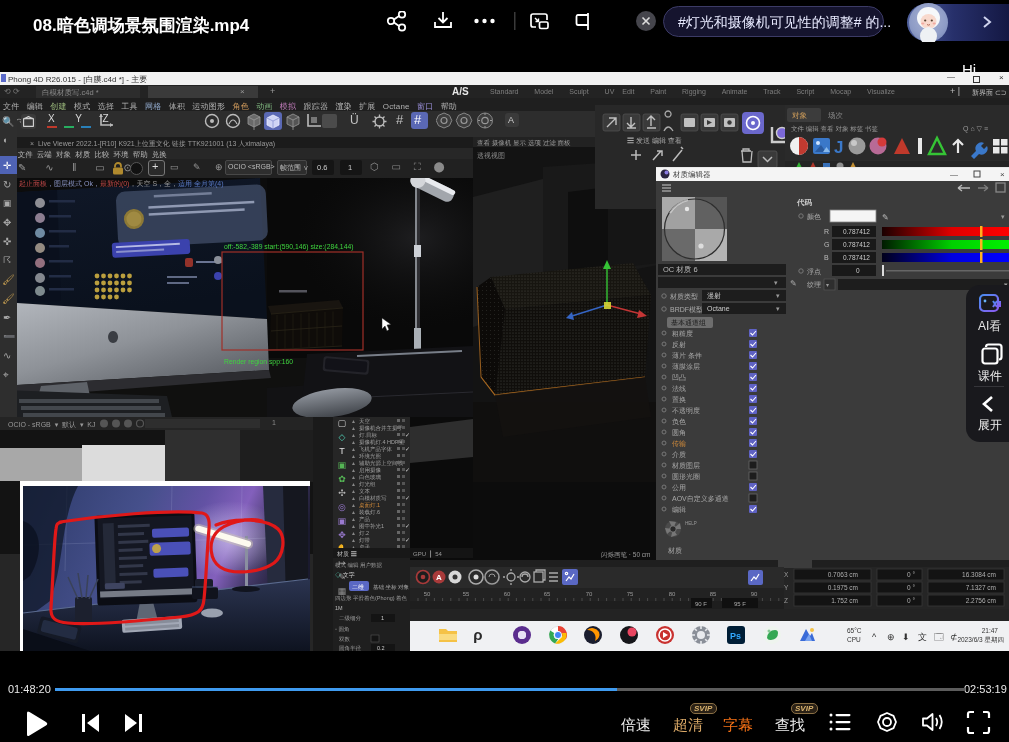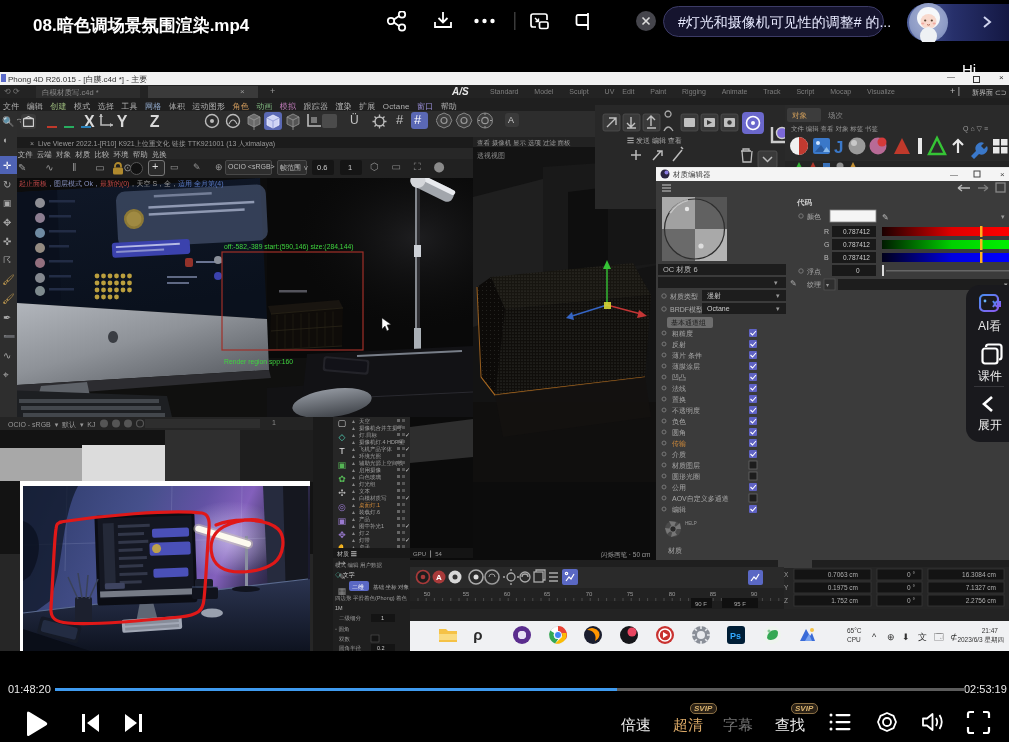--- a/index.html
+++ b/index.html
@@ -82,37 +82,37 @@
   <div class="a tx" style="left:999px;top:1px;font-size:8px;color:#333;">×</div>
 
   <div class="a" style="left:0;top:13px;width:1009px;height:13px;background:#232323;"></div>
   <div class="a tx" style="left:4px;top:15px;font-size:8px;color:#777;">⟲ ⟳</div>
   <div class="a" style="left:36px;top:14px;width:104px;height:12px;background:#2d2d2d;"></div>
   <div class="a tx" style="left:42px;top:16px;font-size:7.5px;color:#8a8a8a;">白模材质写.c4d *</div>
   <div class="a" style="left:148px;top:14px;width:110px;height:12px;background:#3a3a3a;"></div>
   <div class="a tx" style="left:168px;top:32px;font-size:10px;color:#cfcfcf;">白膜.c4d *</div>
   <div class="a tx" style="left:240px;top:15px;font-size:8px;color:#999;">×</div>
   <div class="a tx" style="left:270px;top:14px;font-size:9px;color:#999;">+</div>
-  <div class="a tx" style="left:452px;top:14px;font-size:10px;font-weight:bold;font-style:italic;color:#e8e8e8;">A/S</div>
+  <div class="a tx" style="left:452px;top:14px;font-size:10px;font-weight:bold;color:#e8e8e8;">A/S</div>
   <div class="a tx" style="left:490px;top:16px;font-size:7px;color:#7f7f7f;letter-spacing:0px;word-spacing:6px;">Standard&nbsp;&nbsp;Model&nbsp;&nbsp;Sculpt&nbsp;&nbsp;UV&nbsp;Edit&nbsp;&nbsp;Paint&nbsp;&nbsp;Rigging&nbsp;&nbsp;Animate&nbsp;&nbsp;Track&nbsp;&nbsp;Script&nbsp;&nbsp;Mocap&nbsp;&nbsp;Visualize</div>
   <div class="a tx" style="left:950px;top:14px;font-size:9px;color:#bbb;">+ |</div>
   <div class="a tx" style="left:972px;top:16px;font-size:7px;color:#bbb;">新界面 ⊂⊃</div>
 
   <div class="a" style="left:0;top:26px;width:1009px;height:13px;background:#1f1f1f;"></div>
   <div class="a tx" style="left:3px;top:29px;font-size:8px;color:#b0b0b0;letter-spacing:0.2px;">文件&nbsp;&nbsp;&nbsp;编辑&nbsp;&nbsp;&nbsp;<span style="color:#9dbb7d;">创建</span>&nbsp;&nbsp;&nbsp;模式&nbsp;&nbsp;&nbsp;选择&nbsp;&nbsp;&nbsp;工具&nbsp;&nbsp;&nbsp;<span style="color:#8fa7c9;">网格</span>&nbsp;&nbsp;&nbsp;体积&nbsp;&nbsp;&nbsp;运动图形&nbsp;&nbsp;&nbsp;<span style="color:#d09a5c;">角色</span>&nbsp;&nbsp;&nbsp;<span style="color:#7fb77f;">动画</span>&nbsp;&nbsp;&nbsp;<span style="color:#c77fc0;">模拟</span>&nbsp;&nbsp;&nbsp;跟踪器&nbsp;&nbsp;&nbsp;<span style="color:#c9c9c9;">渲染</span>&nbsp;&nbsp;&nbsp;扩展&nbsp;&nbsp;&nbsp;Octane&nbsp;&nbsp;&nbsp;<span style="color:#9a8fd9;">窗口</span>&nbsp;&nbsp;&nbsp;帮助</div>
 
   <div class="a" style="left:0;top:39px;width:1009px;height:26px;background:#2d2d2d;"></div>
   <div id="toolbar1">
     <div class="a tx" style="left:3px;top:44px;font-size:11px;color:#8a8a8a;">↶ ↷</div>
     <div class="a" style="left:21px;top:42px;width:15px;height:15px;background:#3a3a3a;border-radius:3px;"></div>
     <svg class="a" style="left:23px;top:44px;" width="11" height="11">
           <rect x="0.5" y="2.5" width="10" height="8" rx="1" fill="none" stroke="#cfcfcf" stroke-width="1.3"></rect>
           <path d="M2 2.5 L5.5 0.5 L9 2.5" fill="none" stroke="#cfcfcf" stroke-width="1.3"></path>
         </svg>
-    <div class="a tx" style="left:48px;top:41px;font-size:16px;font-weight:bold;color:#d9d9d9;letter-spacing:9px;margin-left:36px;">X Y Z</div>
+    <div class="a tx" style="left:48px;top:41px;font-size:10px;font-weight:normal;color:#d9d9d9;letter-spacing:9px;">X Y Z</div>
     <div class="a" style="left:47px;top:54px;width:10px;height:2px;background:#c0392b;"></div>
     <div class="a" style="left:64px;top:54px;width:10px;height:2px;background:#27ae60;"></div>
     <div class="a" style="left:81px;top:54px;width:10px;height:2px;background:#2980b9;"></div>
     <svg class="a" style="left:98px;top:41px;" width="18" height="16">
           <path d="M3 1 L3 12 L15 12" fill="none" stroke="#b9b9b9" stroke-width="1.6"></path>
           <path d="M3 1 l-2 3 h4 Z M15 12 l-3 -2 v4 Z" fill="#b9b9b9"></path>
         </svg>
 
     <svg class="a" style="left:204px;top:40px;" width="120" height="18" viewBox="0 0 120 18">
       <circle cx="8" cy="9" r="6.5" fill="none" stroke="#bbb" stroke-width="1.4"></circle>
@@ -1168,21 +1168,21 @@
 <svg class="a" style="left:80px;top:713px;" width="22" height="20">
   <rect x="2" y="1" width="3" height="18" fill="#fff"></rect>
       <path d="M19 1 L7 10 L19 19 Z" fill="#fff"></path>
 </svg>
 <svg class="a" style="left:122px;top:713px;" width="22" height="20">
   <rect x="17" y="1" width="3" height="18" fill="#fff"></rect>
       <path d="M3 1 L15 10 L3 19 Z" fill="#fff"></path>
 </svg>
 <div class="a tx" style="left:621px;top:716px;font-size:15px;color:#f0f0f0;">倍速</div>
 <div class="a tx" style="left:673px;top:716px;font-size:15px;color:#dcaa68;">超清</div>
-<div class="a tx" style="left:723px;top:716px;font-size:15px;color:#737373;">字幕</div>
+<div class="a tx" style="left:723px;top:716px;font-size:15px;color:#f97316;">字幕</div>
 <div class="a tx" style="left:775px;top:716px;font-size:15px;color:#f0f0f0;">查找</div>
 <div class="a" style="left:690px;top:703px;width:27px;height:11px;border-radius:5px;background:#2a2116;border:1px solid #8a6f44;box-sizing:border-box;"></div>
 <div class="a tx" style="left:694px;top:704px;font-size:8px;font-weight:bold;font-style:italic;color:#d8b26e;">SVIP</div>
 <div class="a" style="left:791px;top:703px;width:27px;height:11px;border-radius:5px;background:#2a2116;border:1px solid #8a6f44;box-sizing:border-box;"></div>
 <div class="a tx" style="left:795px;top:704px;font-size:8px;font-weight:bold;font-style:italic;color:#d8b26e;">SVIP</div>
 <svg class="a" style="left:829px;top:711px;" width="22" height="22" viewBox="0 0 22 22">
   <g fill="#fff">
         <rect x="0.5" y="2.5" width="3" height="3" rx="1.5"></rect>
         <rect x="0.5" y="9.5" width="3" height="3" rx="1.5"></rect>
         <rect x="0.5" y="16.5" width="3" height="3" rx="1.5"></rect>

